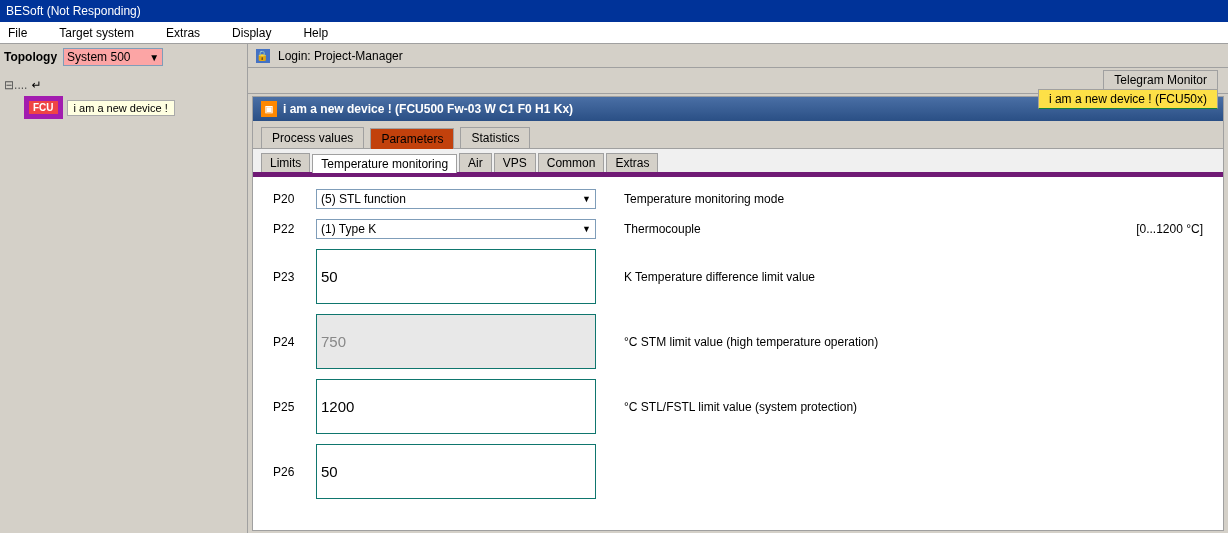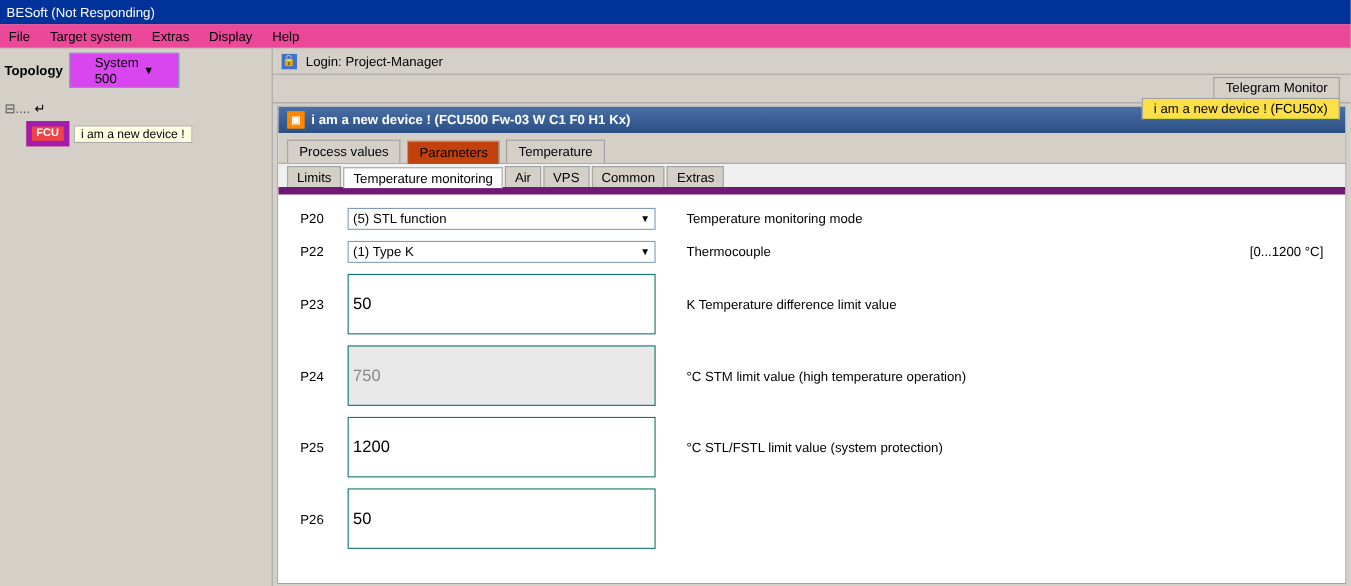--- a/index.html
+++ b/index.html
@@ -18,27 +18,27 @@
       color: white;
       padding: 2px 6px;
       font-size: 12px;
       display: flex;
       align-items: center;
       height: 22px;
     }
 
     
     .menu-bar {
-      background: #ec4899;
+      background: #ffffff;
       display: flex;
       align-items: center;
       padding: 2px 4px;
       height: 22px;
       border-bottom: 1px solid #a0a0a0;
-      gap: 10px;
+      gap: 24px;
     }
     .menu-item {
       cursor: pointer;
       padding: 1px 4px;
       font-size: 12px;
       color: #000;
     }
 
     
     .main-layout {
@@ -63,23 +63,23 @@
     }
 
     .topology-label {
       font-size: 12px;
       font-weight: bold;
     }
 
     .system-dropdown {
       display: flex;
       align-items: center;
-      background: #d946ef;
+      background: #fca5a5;
       border: 1px solid #7f9db9;
-      padding: 1px 22px;
+      padding: 1px 3px;
       font-size: 12px;
       cursor: pointer;
       width: 100px;
     }
     .system-dropdown-arrow {
       margin-left: auto;
       font-size: 10px;
     }
 
     .tree-area {
@@ -230,21 +230,21 @@
       margin-bottom: -1px;
       z-index: 1;
     }
 
     
     .sub-tabs {
       display: flex;
       align-items: flex-end;
       padding: 4px 8px 0;
       background: #f0f0f0;
-      border-bottom: 7px solid #701a75;
+      border-bottom: 5px solid #701a75;
       height: 28px;
     }
     .sub-tab {
       background: #d4d0c8;
       border: 1px solid #a0a0a0;
       border-bottom: none;
       padding: 2px 8px;
       font-size: 12px;
       cursor: pointer;
       margin-right: 2px;
@@ -382,21 +382,21 @@
       </div>
 
       <div class="main-tabs">
         <div class="main-tab">
           <span>Process values</span>
         </div>
         <div class="main-tab active">
           <span>Parameters</span>
         </div>
         <div class="main-tab">
-          <span>Temperature</span>
+          <span>Statistics</span>
         </div>
       </div>
 
       <div class="sub-tabs">
         <div class="sub-tab">
           <span>Limits</span>
         </div>
         <div class="sub-tab active">
           <span>Temperature monitoring</span>
         </div>

